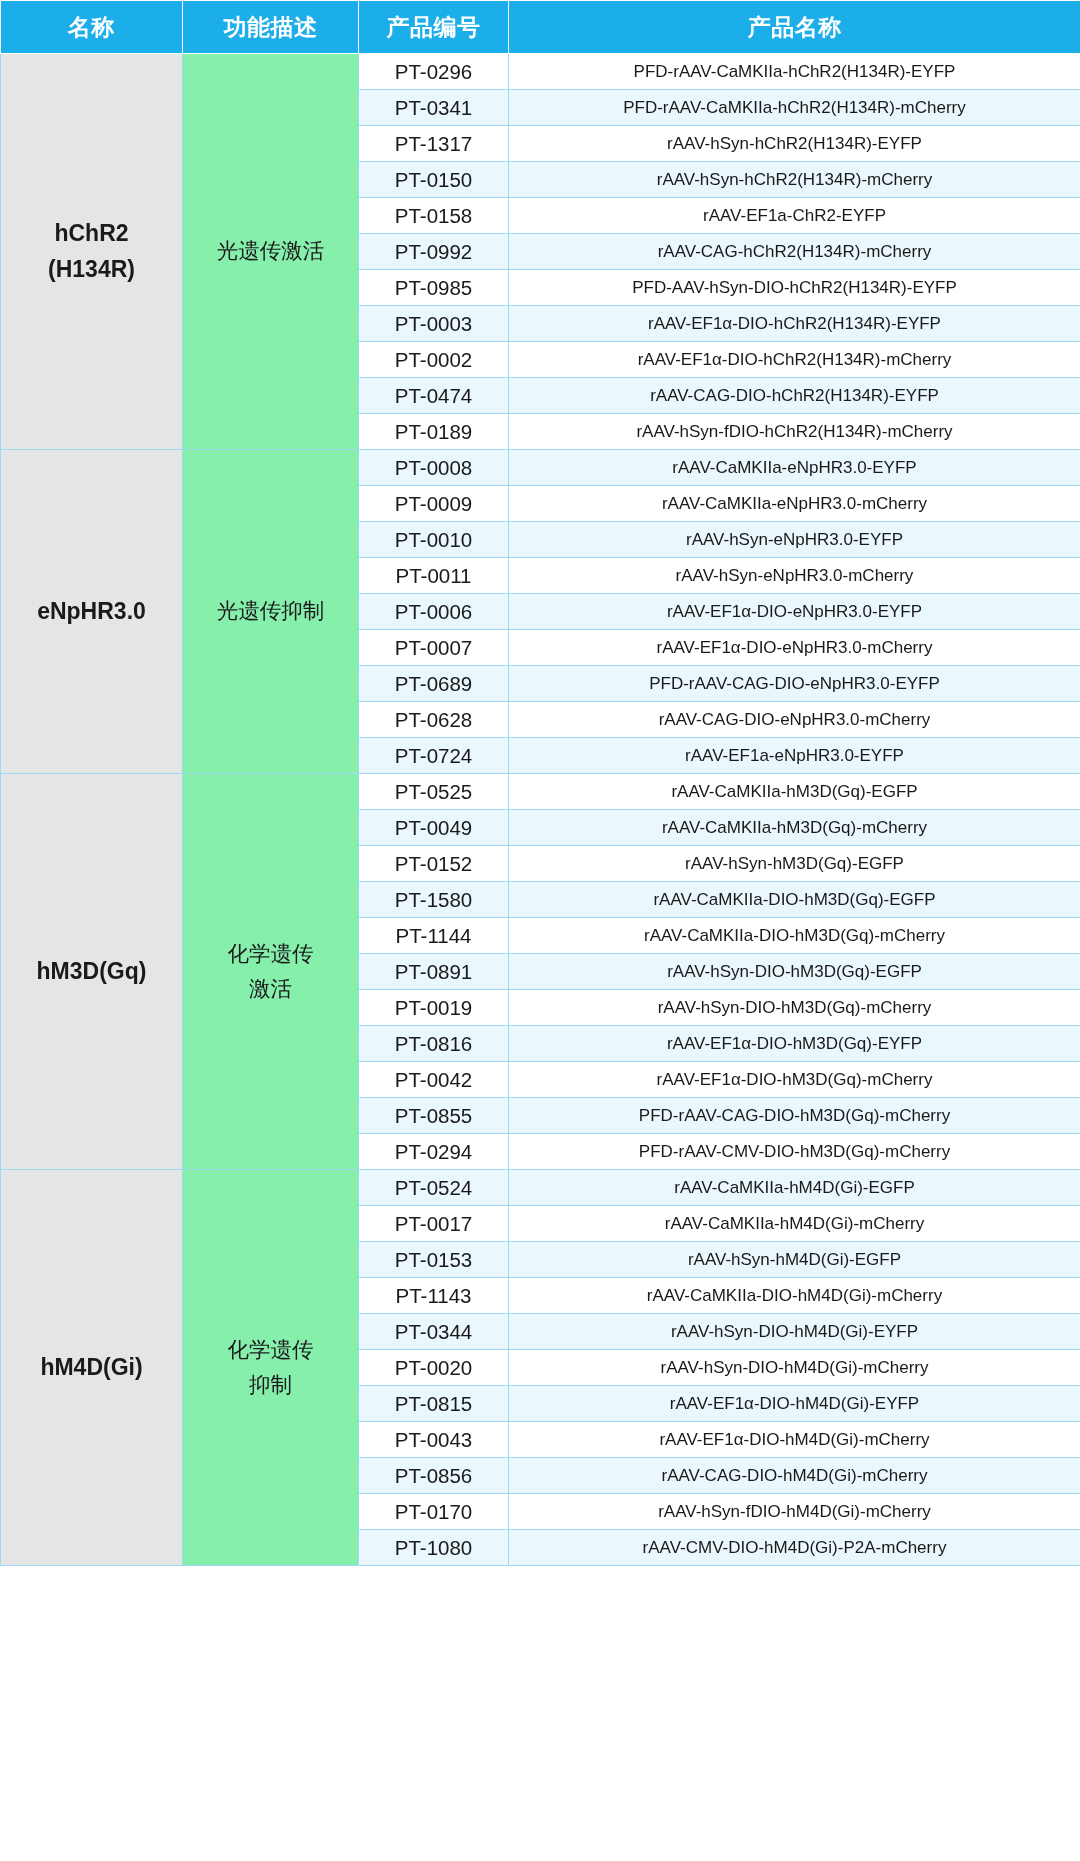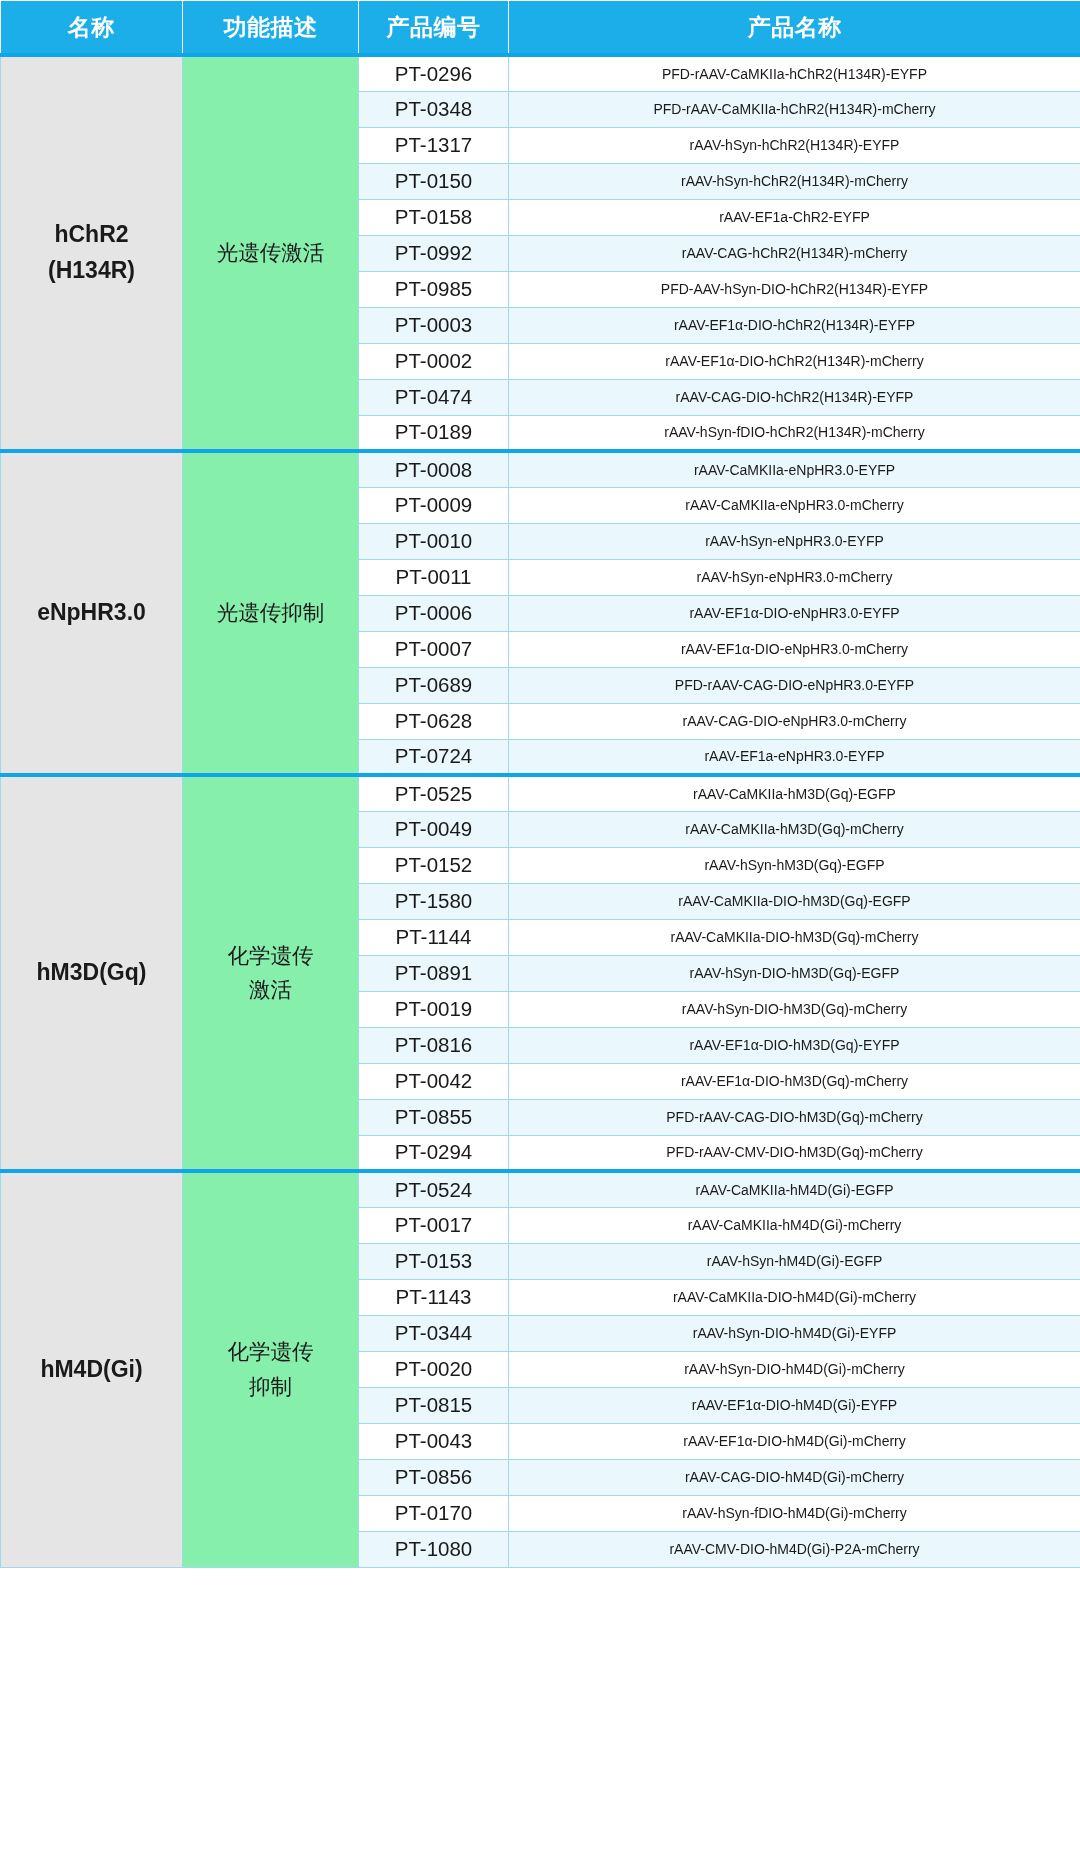--- a/index.html
+++ b/index.html
@@ -68,25 +68,25 @@
   }
   tbody tr.row-odd td.code-cell,
   tbody tr.row-odd td.product-cell {
     background: #EAF7FC;
   }
   td.code-cell {
     font-size: 20.5px;
     text-align: center;
   }
   td.product-cell {
-    font-size: 14px;
+    font-size: 17px;
     text-align: center;
   }
   .group-sep td {
-    border-top: 4px solid #0ea5e9;
+    border-top: 1px solid #0ea5e9;
   }
 </style>
 </head>
 <body>
 
 <div class="table-wrap">
   <table class="product-table">
     <colgroup>
       <col class="c-name">
       <col class="c-func">
@@ -107,21 +107,21 @@
             <div>hChR2</div>
             <div>(H134R)</div>
           </td>
           <td class="func-cell" rowspan="11">
             <div>光遗传激活</div>
           </td>
           <td class="code-cell">PT-0296</td>
           <td class="product-cell">PFD-rAAV-CaMKIIa-hChR2(H134R)-EYFP</td>
         </tr>
         <tr class="row-odd">
-          <td class="code-cell">PT-0348</td>
+          <td class="code-cell">PT-0341</td>
           <td class="product-cell">PFD-rAAV-CaMKIIa-hChR2(H134R)-mCherry</td>
         </tr>
         <tr class="row-even">
           <td class="code-cell">PT-1317</td>
           <td class="product-cell">rAAV-hSyn-hChR2(H134R)-EYFP</td>
         </tr>
         <tr class="row-odd">
           <td class="code-cell">PT-0150</td>
           <td class="product-cell">rAAV-hSyn-hChR2(H134R)-mCherry</td>
         </tr>

